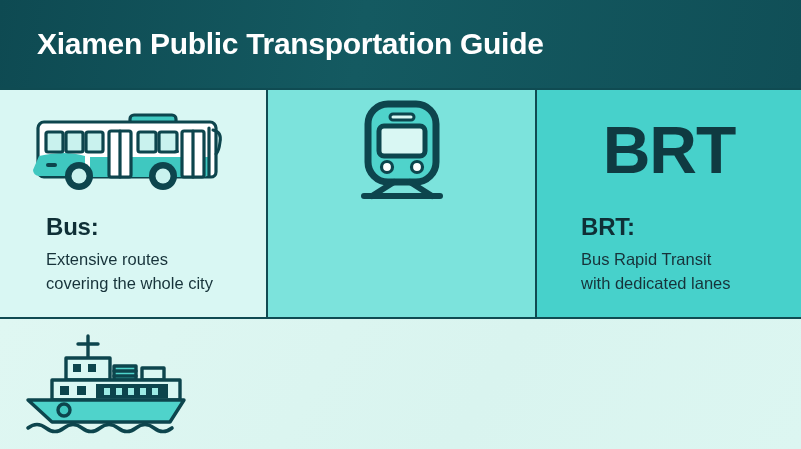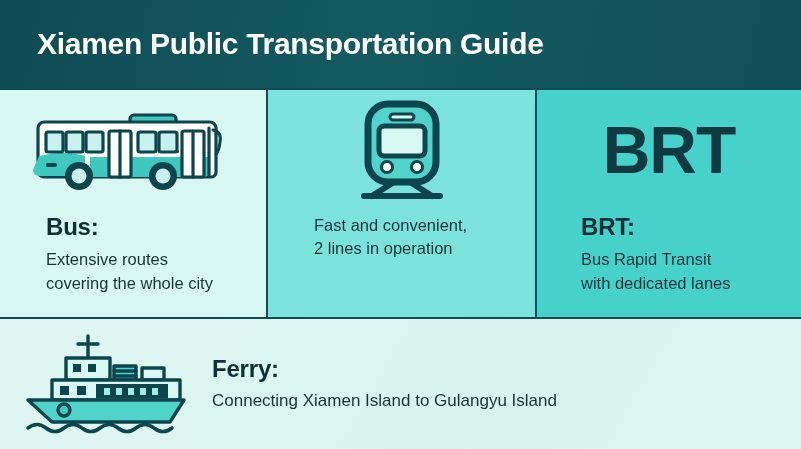--- a/index.html
+++ b/index.html
@@ -209,22 +209,20 @@
 
             <circle cx="37" cy="67" r="5.5" fill="#ffffff" stroke="#0d454d" stroke-width="3.2"></circle>
             <circle cx="67" cy="67" r="5.5" fill="#ffffff" stroke="#0d454d" stroke-width="3.2"></circle>
 
             <path d="M44 82 l-22 14 M60 82 l22 14" stroke-width="6"></path>
             <line x1="14" y1="96" x2="90" y2="96" stroke-width="6"></line>
           </g>
         </svg>
       </div>
       <div class="panel-text">
-        <div class="panel-desc">Fast and convenient,
-2 lines in operation</div>
       </div>
     </div>
 
     <div class="panel p3">
       <div class="panel-icon">
         <div class="brt-mark">BRT</div>
       </div>
       <div class="panel-text">
         <div class="panel-heading">BRT:</div>
         <div class="panel-desc">Bus Rapid Transit
@@ -262,19 +260,15 @@
           <rect x="118" y="58" width="6" height="7" fill="#9cebe4" stroke="none"></rect>
           <rect x="130" y="58" width="6" height="7" fill="#9cebe4" stroke="none"></rect>
 
           <path d="M6 70 h156 l-14 22 h-118 z" fill="#4fd3cb"></path>
           <circle cx="42" cy="80" r="6" fill="#3fc8c0"></circle>
 
           <path d="M6 98 q9 -7 18 0 t18 0 t18 0 t18 0 t18 0 t18 0 t18 0 t18 0" fill="none" stroke-width="3.6"></path>
         </g>
       </svg>
     </div>
-    <div class="ferry-text">
-      <div class="ferry-heading">Ferry:</div>
-      <div class="ferry-desc">Connecting Xiamen Island to Gulangyu Island</div>
-    </div>
   </div>
 
 </div>
 
 </body></html>

